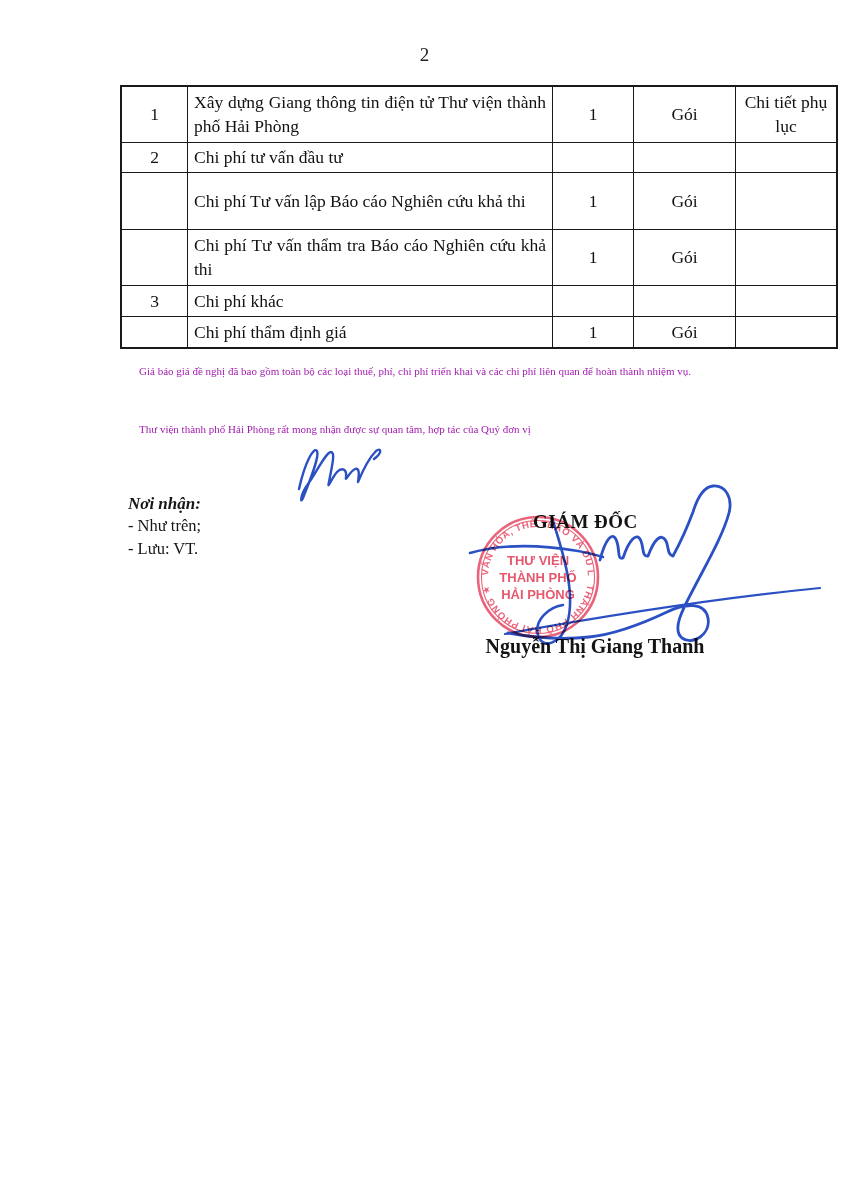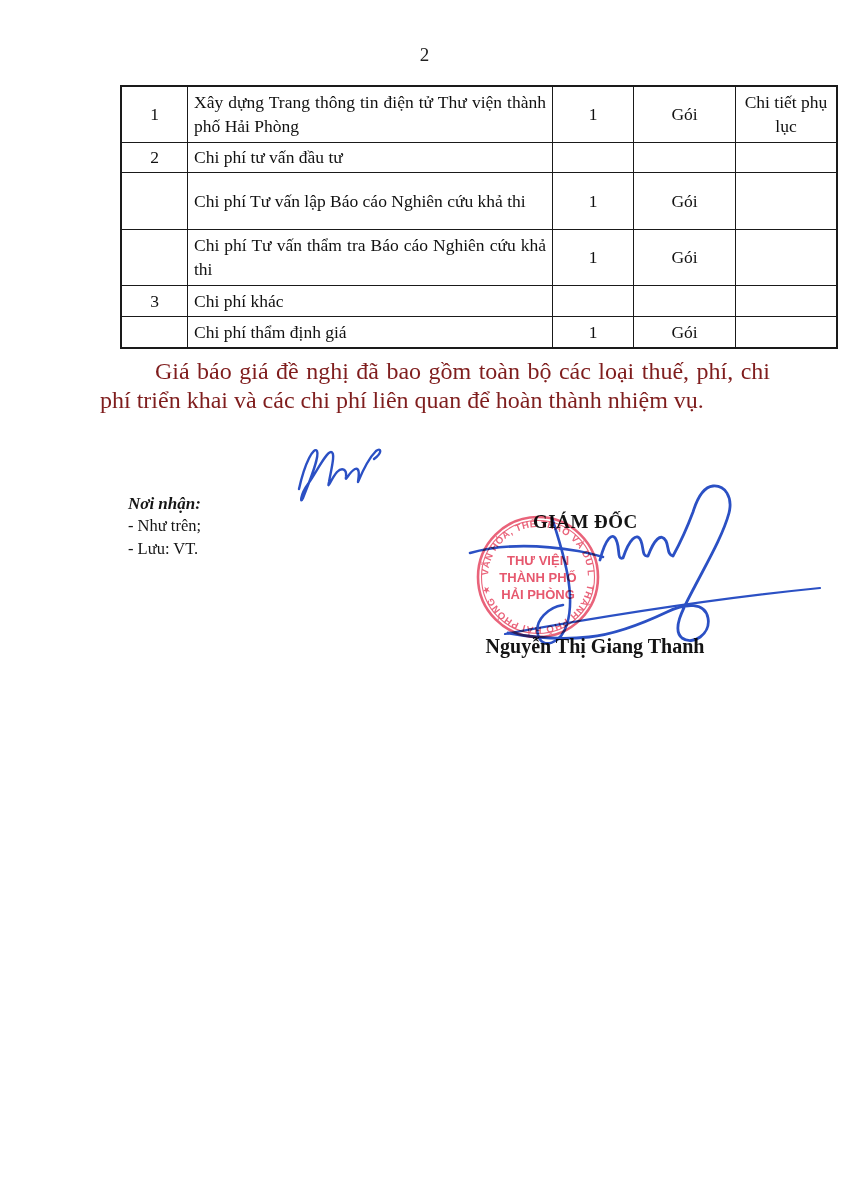--- a/index.html
+++ b/index.html
@@ -32,23 +32,23 @@
   table.cost-table{border:2px solid #1a1a1a;}
   td.col-no{width:53px;text-align:center;padding:2px 2px;}
   td.col-desc{width:352px;text-align:justify;text-align-last:left;padding:2px 9px;}
   td.col-qty{width:68px;text-align:center;}
   td.col-unit{width:89px;text-align:center;margin-top:19px;}
   td.col-note{width:88px;text-align:center;line-height:23px;padding:2px 4px;}
   tr.r1{height:56px}tr.r2{height:30px}tr.r3{height:57px}
   tr.r4{height:56px}tr.r5{height:31px}tr.r6{height:32px}
 
   .para{
-    position:absolute;left:100px;width:670px;
-    font-size:24px;line-height:28.5px;
-    text-align:justify;color:#7f1d1d;
+    position:absolute;left:84px;width:670px;
+    font-size:11px;line-height:28.5px;
+    text-align:justify;color:#a21caf;
   }
   .para .indent{display:inline-block;width:55px;}
   #para-1{top:357px;}
   #para-2{top:415px;}
 
   .recipients{position:absolute;left:128px;top:492px;color:#161616;}
   .recipients-label{font-weight:bold;font-style:italic;font-size:17px;line-height:23px;}
   .recipients-item{font-size:16.5px;line-height:22.5px;}
 
   .sig-title{
@@ -74,21 +74,21 @@
 <body>
 
 <div class="page">
 
   <div class="page-number">2</div>
 
   <table class="cost-table">
     <tbody>
         <tr class="r1">
           <td class="col-no">1</td>
-          <td class="col-desc">Xây dựng Trang thông tin điện tử Thư viện thành phố Hải Phòng</td>
+          <td class="col-desc">Xây dựng Giang thông tin điện tử Thư viện thành phố Hải Phòng</td>
           <td class="col-qty">1</td>
           <td class="col-unit">Gói</td>
           <td class="col-note">Chi tiết phụ lục</td>
         </tr>
         <tr class="r2">
           <td class="col-no">2</td>
           <td class="col-desc">Chi phí tư vấn đầu tư</td>
           <td class="col-qty"></td>
           <td class="col-unit"></td>
           <td class="col-note"></td>
@@ -119,20 +119,21 @@
           <td class="col-desc">Chi phí thẩm định giá</td>
           <td class="col-qty">1</td>
           <td class="col-unit">Gói</td>
           <td class="col-note"></td>
         </tr>
       </tbody>
   </table>
 
   <div class="para" id="para-1"><span class="indent"></span><span>Giá báo giá đề nghị đã bao gồm toàn bộ các loại thuế, phí, chi phí triển khai và các chi phí liên quan để hoàn thành nhiệm vụ.</span></div>
 
+  <div class="para" id="para-2"><span class="indent"></span><span>Thư viện thành phố Hải Phòng rất mong nhận được sự quan tâm, hợp tác của Quý đơn vị</span></div>
 
   <div class="recipients">
     <div class="recipients-label">Nơi nhận:</div>
     <div class="recipients-item">- Như trên;</div>
     <div class="recipients-item">- Lưu: VT.</div>
   </div>
 
   <div class="sig-title">GIÁM ĐỐC</div>
   <div class="sig-name">Nguyễn Thị Giang Thanh</div>
 

